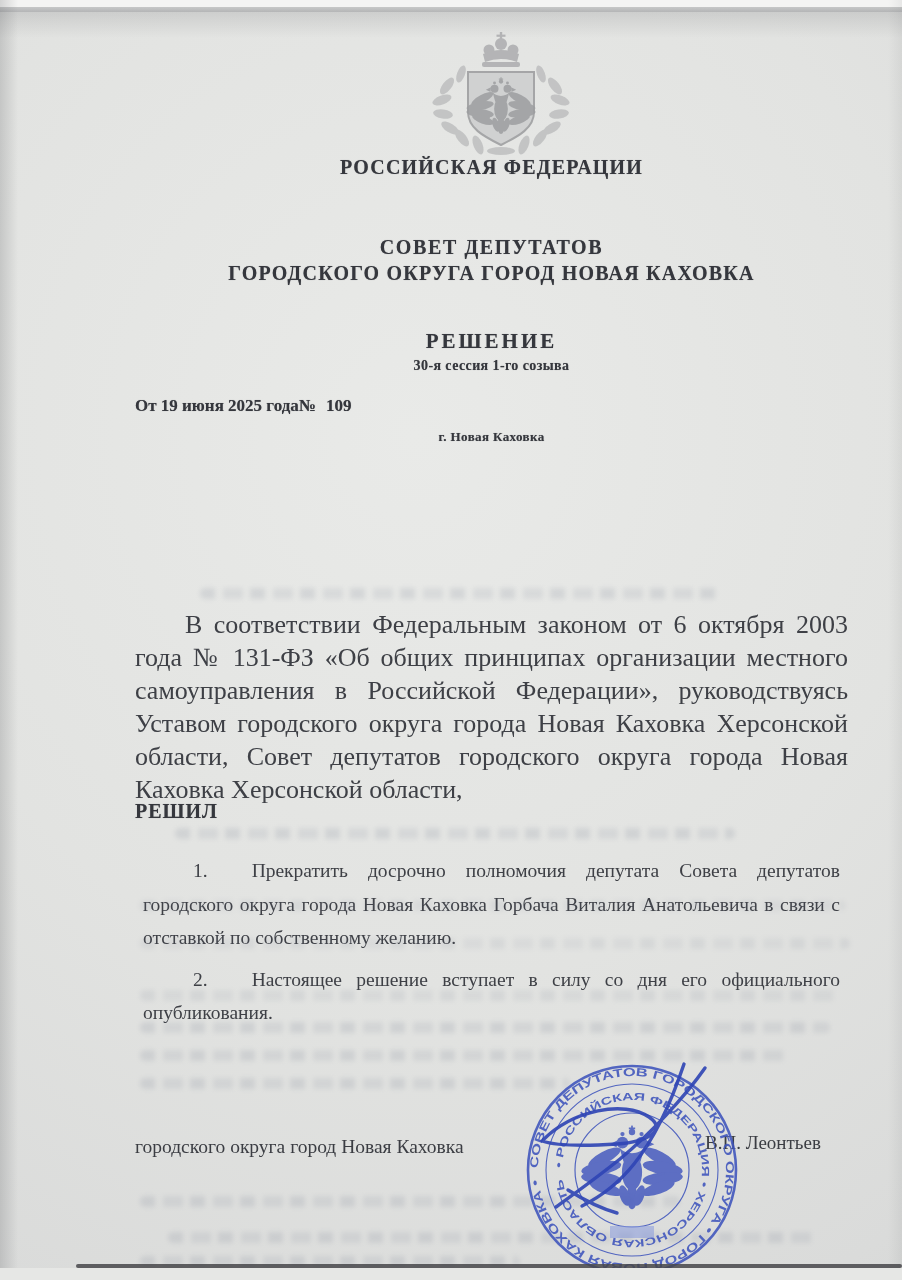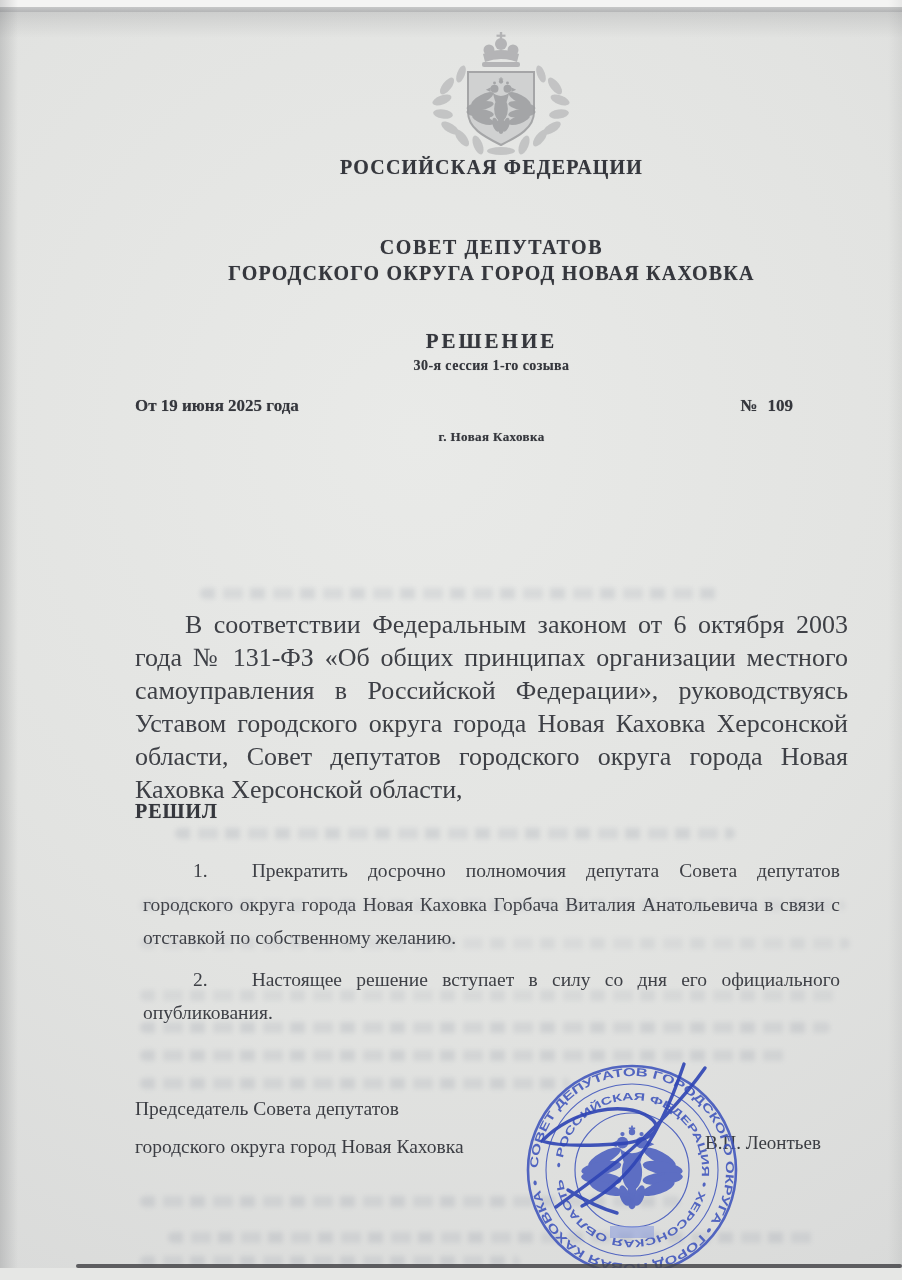--- a/index.html
+++ b/index.html
@@ -33,22 +33,22 @@
   .center{left:135px;width:713px;text-align:center;}
   .b{font-weight:bold;color:#35373d;}
   .soft{text-shadow:0 0 .7px rgba(60,62,68,.55);margin-top:8px;}
 
   .h1{top:148px;font-size:20px;letter-spacing:1.2px;}
   .h2{top:176px;font-size:20px;letter-spacing:1.2px;}
   .h3{top:228px;font-size:20px;letter-spacing:1.6px;}
   .h4{top:254px;font-size:20px;letter-spacing:1.2px;}
   .doctype{top:321px;font-size:21px;letter-spacing:3px;}
   .session{top:350px;font-size:14px;letter-spacing:.4px;}
-  .metarow{top:388px;left:135px;width:713px;display:flex;justify-content:space-between;
-    font-size:17px;gap:31px;}
+  .metarow{top:388px;left:135px;width:713px;display:flex;
+    font-size:17px;}
   .metarow .num{padding-right:55px;word-spacing:6px;}
   .city{top:421px;font-size:13px;letter-spacing:.4px;}
   .title{top:486px;left:138px;width:707px;text-align:center;font-size:19px;
     line-height:38px;letter-spacing:.2px;}
   .preamble{top:608px;left:135px;width:713px;font-size:26px;line-height:33px;
     text-align:justify;text-indent:50px;color:#3e4046;}
   .reshil{top:792px;left:135px;font-size:20px;letter-spacing:1px;}
   .items{top:846px;left:135px;width:713px;font-size:19.5px;line-height:33.5px;
     color:#3e4046;}
   .items p{margin:8px;text-align:justify;text-indent:50px;}
@@ -179,21 +179,20 @@
   <div class="ghost" style="top:900px;left:140px;width:705px;opacity:.2;"></div>
   <div class="ghost" style="top:938px;left:140px;width:710px;opacity:.2;"></div>
   <div class="ghost" style="top:990px;left:140px;width:700px;opacity:.22;"></div>
   <div class="ghost" style="top:1022px;left:140px;width:690px;"></div>
   <div class="ghost" style="top:1050px;left:140px;width:650px;"></div>
   <div class="ghost" style="top:1078px;left:140px;width:430px;"></div>
   <div class="ghost" style="top:1196px;left:140px;width:540px;"></div>
   <div class="ghost" style="top:1232px;left:168px;width:650px;"></div>
   <div class="ghost" style="top:1256px;left:140px;width:380px;"></div>
 
-  <div class="abs sig1">Председатель Совета депутатов</div>
   <div class="abs sig2">городского округа город Новая Каховка</div>
   <div class="abs signame">В.П. Леонтьев</div>
 
   <svg class="stampbox" width="268" height="240" viewBox="0 0 268 240">
     <g opacity="0.88">
       <circle cx="134" cy="130" r="104" fill="none" stroke="#3e54bc" stroke-width="2.6"></circle>
       <circle cx="134" cy="130" r="86" fill="none" stroke="#3e54bc" stroke-width="1.1"></circle>
       <circle cx="134" cy="130" r="57" fill="none" stroke="#3e54bc" stroke-width="1.2"></circle>
       <path id="outerRing" fill="none" d="M 40,130 A 94,94 0 1 1 228,130 A 94,94 0 1 1 40,130"></path>
       <path id="innerRing" fill="none" d="M 64,130 A 70,70 0 1 1 204,130 A 70,70 0 1 1 64,130"></path>

